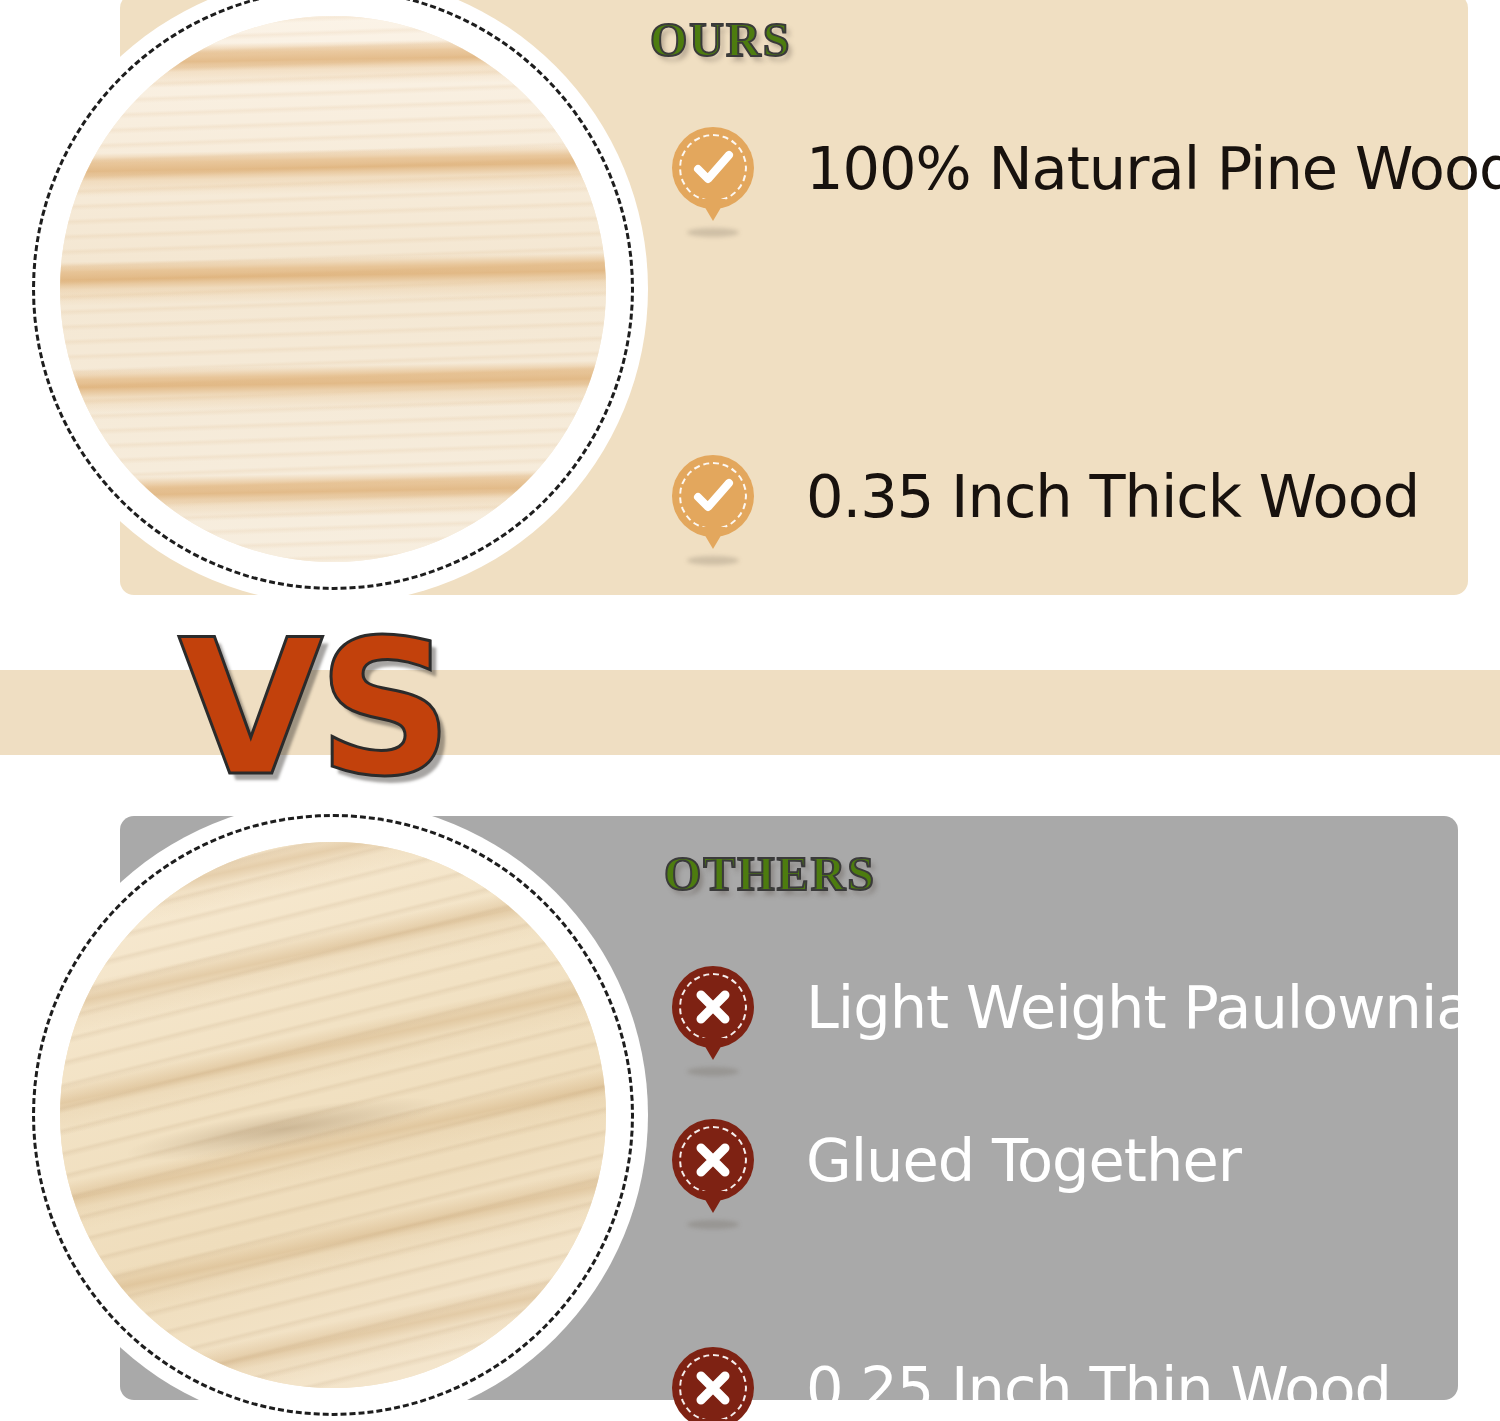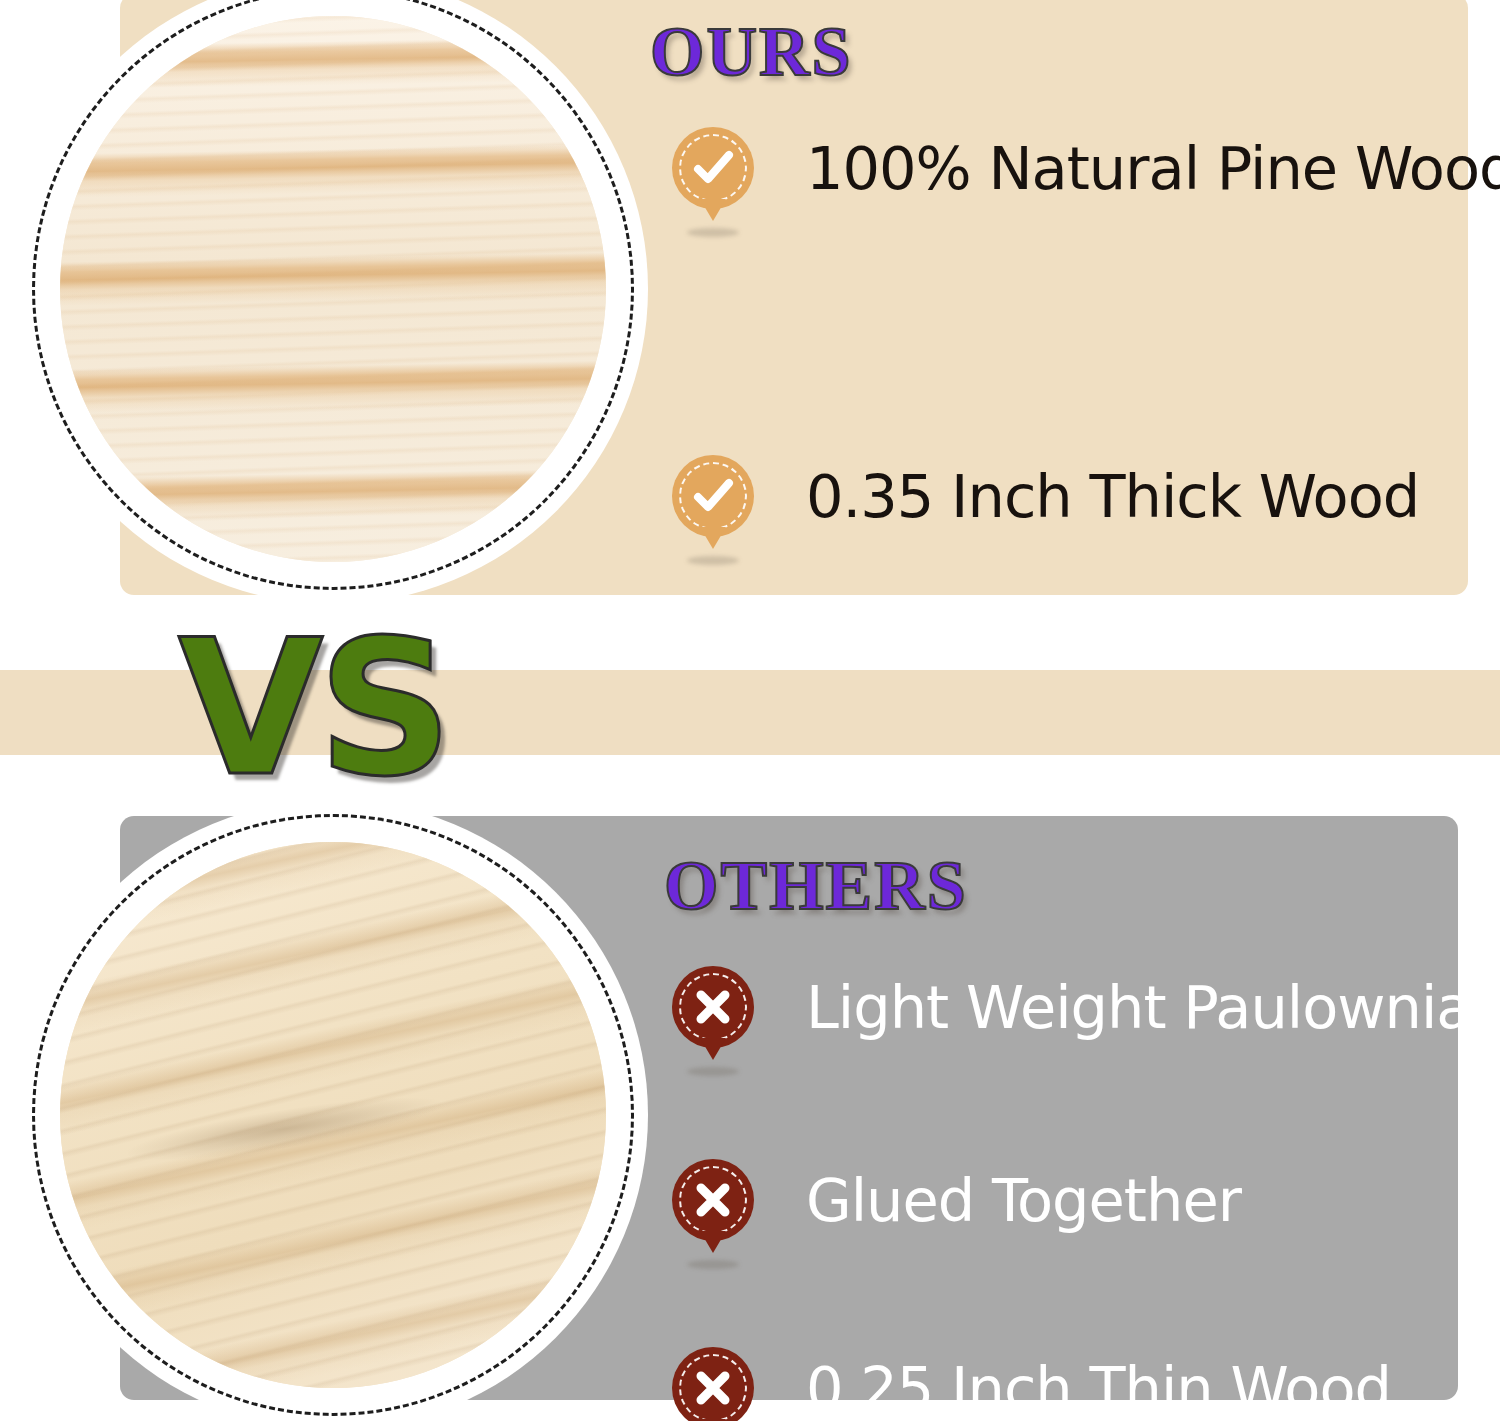--- a/index.html
+++ b/index.html
@@ -154,42 +154,42 @@
     height: 7%;
     background: radial-gradient(ellipse at 50% 50%, rgba(120,88,50,0.30) 0%, rgba(120,88,50,0.10) 45%, rgba(120,88,50,0) 72%);
     transform: rotate(-9deg);
   }
 
   
   .section-title {
     position: absolute;
     font-family: "Liberation Serif", serif;
     font-weight: 700;
-    font-size: 70px;
+    font-size: 48px;
     letter-spacing: 2px;
-    color: #6d28d9;
+    color: #4d7c0f;
     -webkit-text-stroke: 2px #3a3a3a;
     text-shadow: 4px 5px 5px rgba(80,70,60,0.35);
     z-index: 8;
     white-space: nowrap;
   }
   #ours-title  { left: 650px; top: 12px; }
   #others-title{ left: 664px; top: 846px; }
 
   
   #vs-mark {
     position: absolute;
     left: 178px;
     top: 614px;
     font-family: "DejaVu Sans", sans-serif;
     font-weight: 700;
     font-size: 188px;
     line-height: 1;
     letter-spacing: -6px;
-    color: #4d7c0f;
+    color: #c2410c;
     -webkit-text-stroke: 3px #2b2b2b;
     text-shadow: 6px 7px 3px rgba(60,55,50,0.45);
     z-index: 20;
     white-space: nowrap;
   }
 
   
   .feature-row {
     position: absolute;
     display: flex;
@@ -253,21 +253,21 @@
     line-height: 1;
   }
   .label-dark  { color: #18120e; }
   .label-light { color: #ffffff; }
 
   #ours-f0  { left: 672px; top: 127px; }
   #ours-f1  { left: 672px; top: 283px; }
   #ours-f2  { left: 672px; top: 455px; justify-content: center; }
 
   #others-f0 { left: 672px; top: 966px; text-align: center; }
-  #others-f1 { left: 672px; top: 1119px; margin-top: 40px; }
+  #others-f1 { left: 672px; top: 1119px; }
   #others-f2 { left: 672px; top: 1347px; text-align: right; }
 </style>
 </head>
 <body>
 
 <div id="stage">
 
   <div id="vs-band"></div>
 
   <div class="panel" id="ours-panel"></div>

